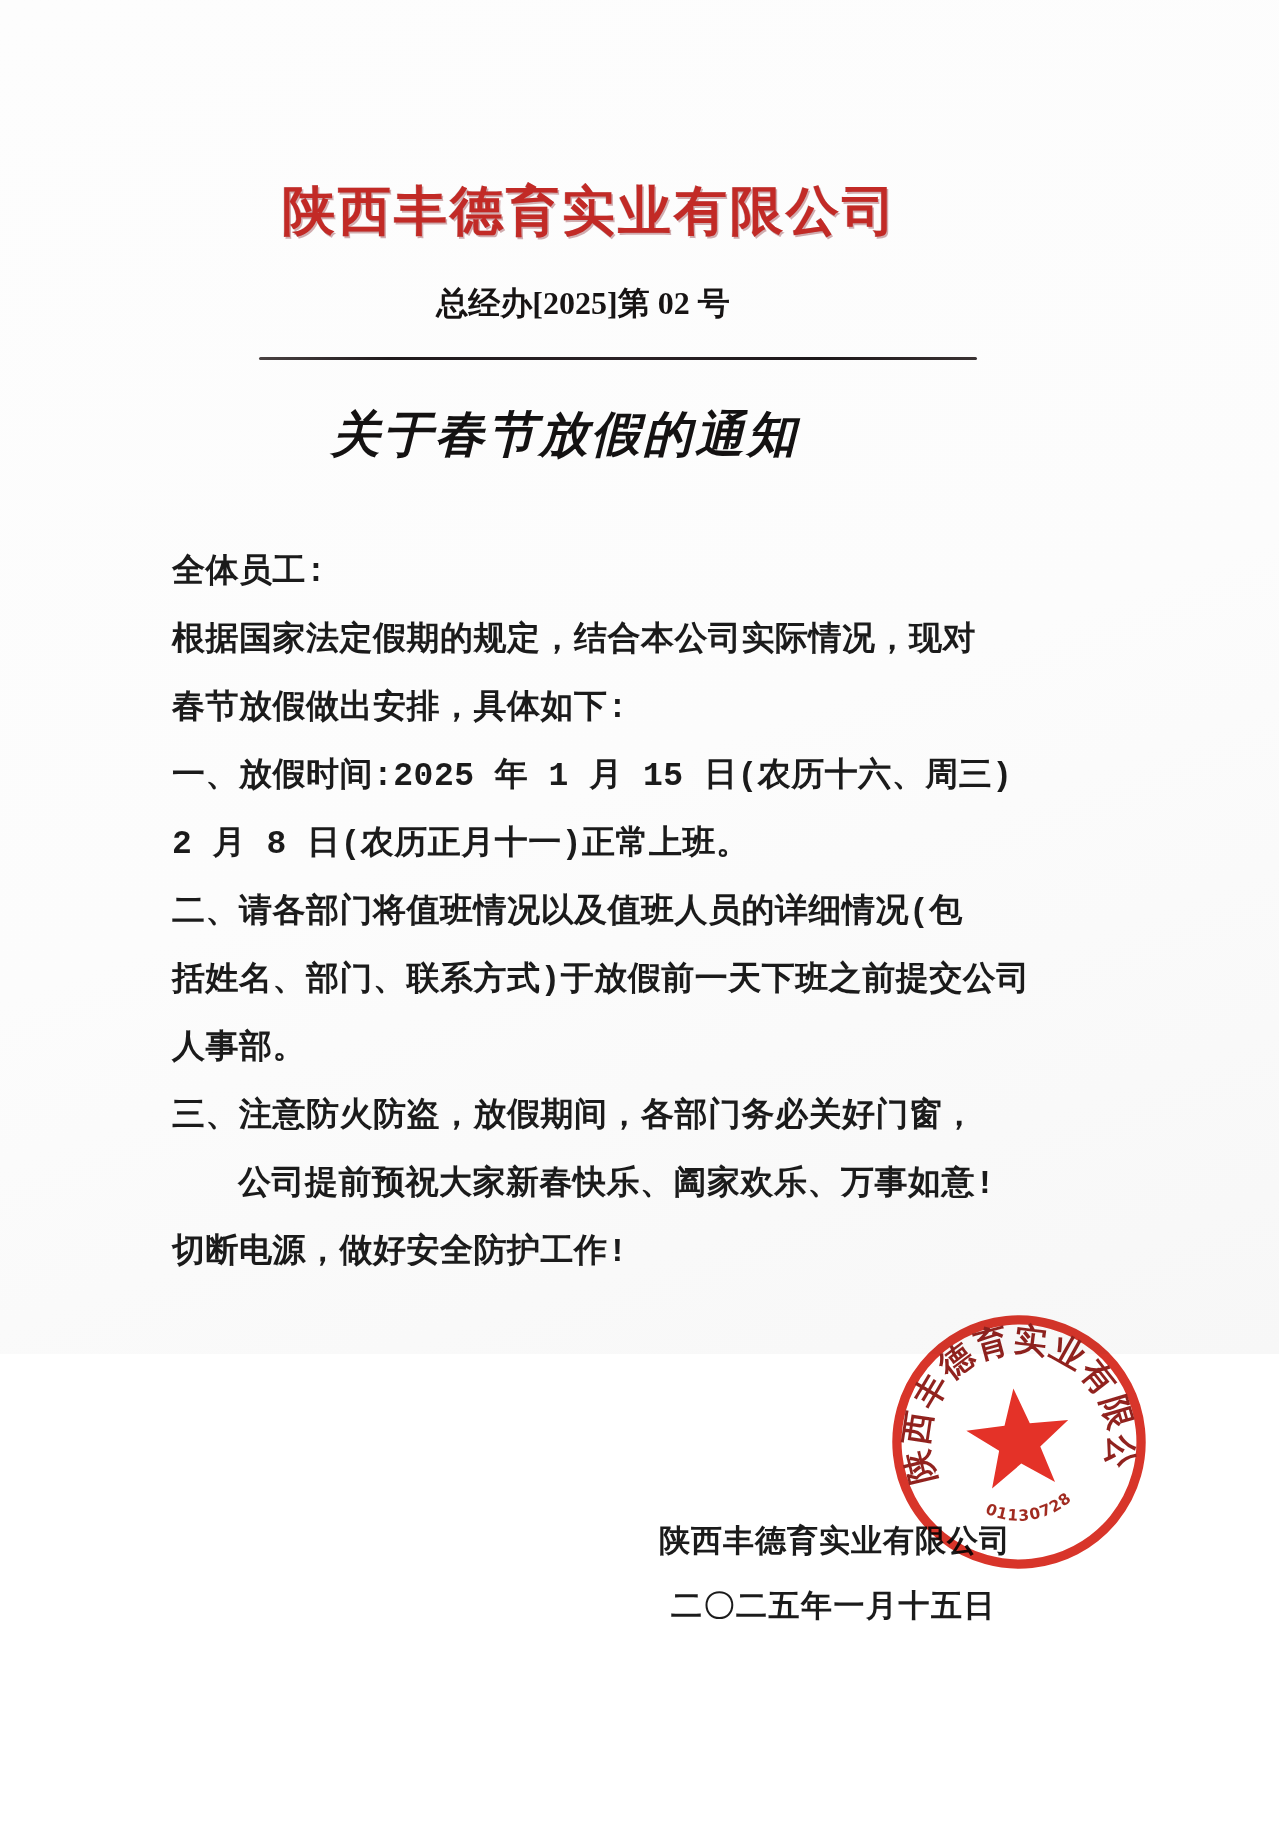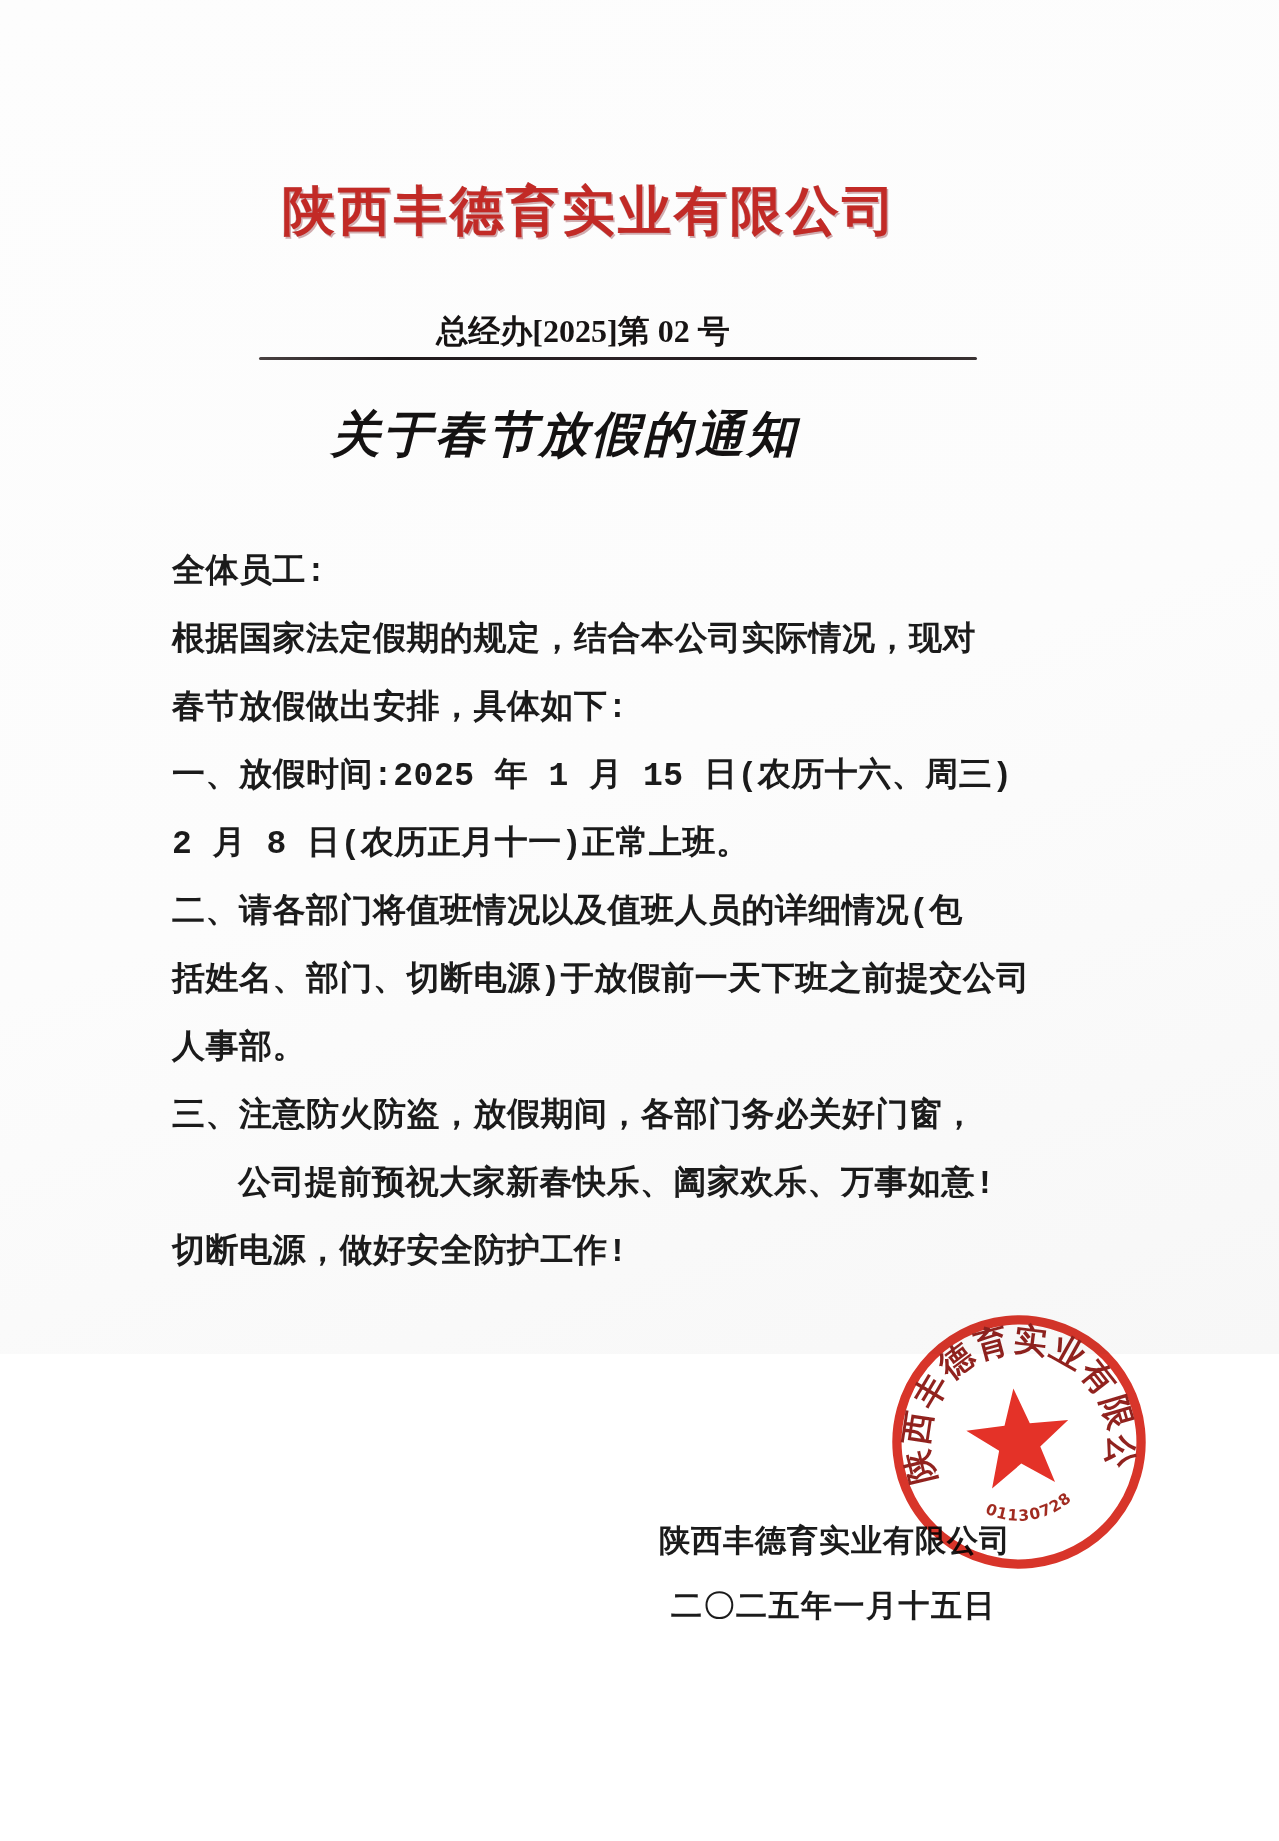--- a/index.html
+++ b/index.html
@@ -20,21 +20,20 @@
     font-size:53px;font-weight:bold;
     color:#c22a26;
     letter-spacing:3px;
     text-shadow:1.5px 1.5px 0 rgba(125,20,28,.35), -0.5px -0.5px 0 rgba(90,10,15,.25);
   }
   .doc-number{
     position:absolute;top:282px;left:0;width:1166px;
     text-align:center;
     font-size:32px;font-weight:bold;
     color:#171414;
-    margin-top:28px;
   }
   .divider{
     position:absolute;top:357px;left:259px;width:718px;height:3px;
     background:linear-gradient(90deg,#4a4242 0%,#201a1c 18%,#2b2226 52%,#1d181a 78%,#3a3233 100%);
     border-radius:2px;
   }
   .notice-title{
     position:absolute;top:402px;left:0;width:1130px;
     text-align:center;
     font-size:49px;font-weight:bold;
@@ -90,21 +89,21 @@
 
   <div class="notice-title">关于春节放假的通知</div>
 
   <div class="body-block">
     <div class="body-line">全体员工:</div>
     <div class="body-line">根据国家法定假期的规定，结合本公司实际情况，现对</div>
     <div class="body-line">春节放假做出安排，具体如下:</div>
     <div class="body-line">一、放假时间:2025 年 1 月 15 日(农历十六、周三)</div>
     <div class="body-line">2 月 8 日(农历正月十一)正常上班。</div>
     <div class="body-line">二、请各部门将值班情况以及值班人员的详细情况(包</div>
-    <div class="body-line">括姓名、部门、切断电源)于放假前一天下班之前提交公司</div>
+    <div class="body-line">括姓名、部门、联系方式)于放假前一天下班之前提交公司</div>
     <div class="body-line">人事部。</div>
     <div class="body-line">三、注意防火防盗，放假期间，各部门务必关好门窗，</div>
     <div class="body-line indent">公司提前预祝大家新春快乐、阖家欢乐、万事如意!</div>
     <div class="body-line">切断电源，做好安全防护工作!</div>
   </div>
 
   <div class="signature-company">陕西丰德育实业有限公司</div>
   <div class="signature-date">二〇二五年一月十五日</div>
 
   <svg class="stamp" viewBox="0 0 290 290" width="300" height="300">

